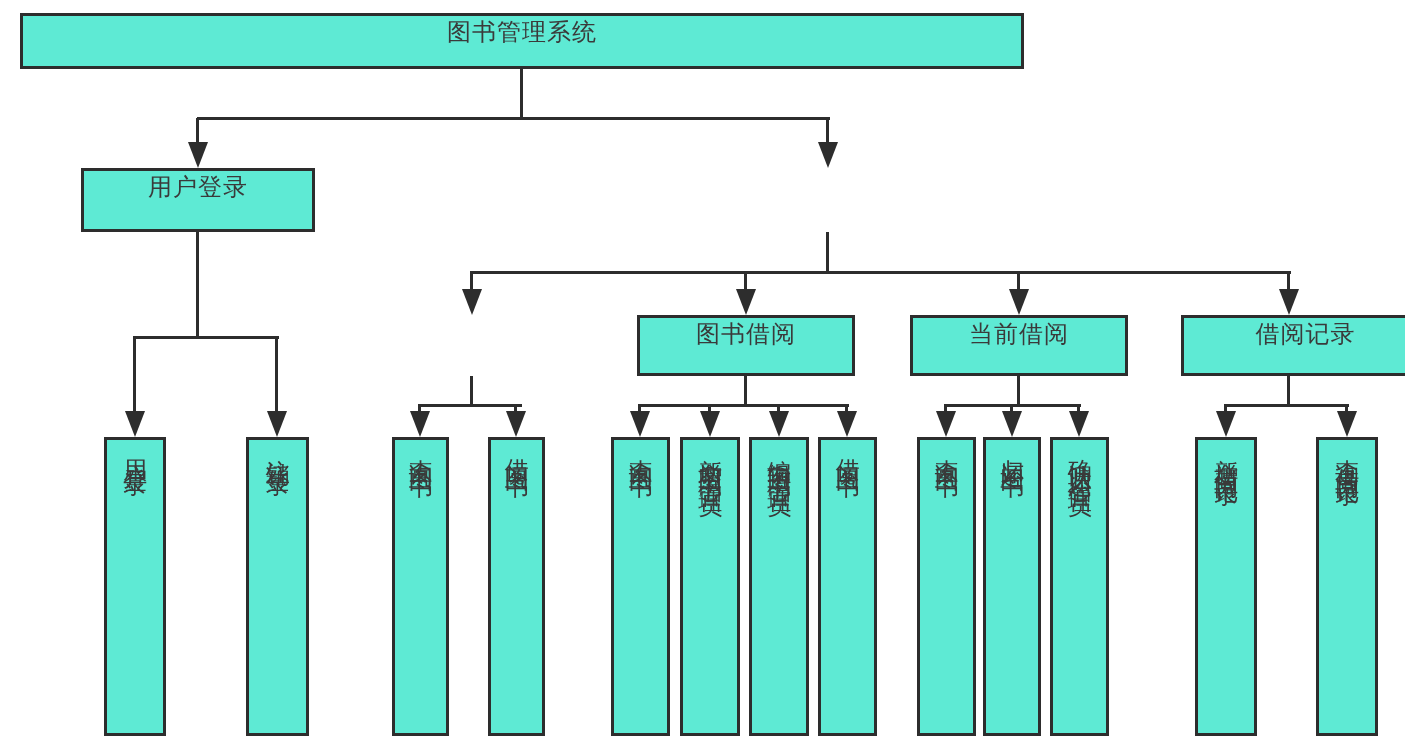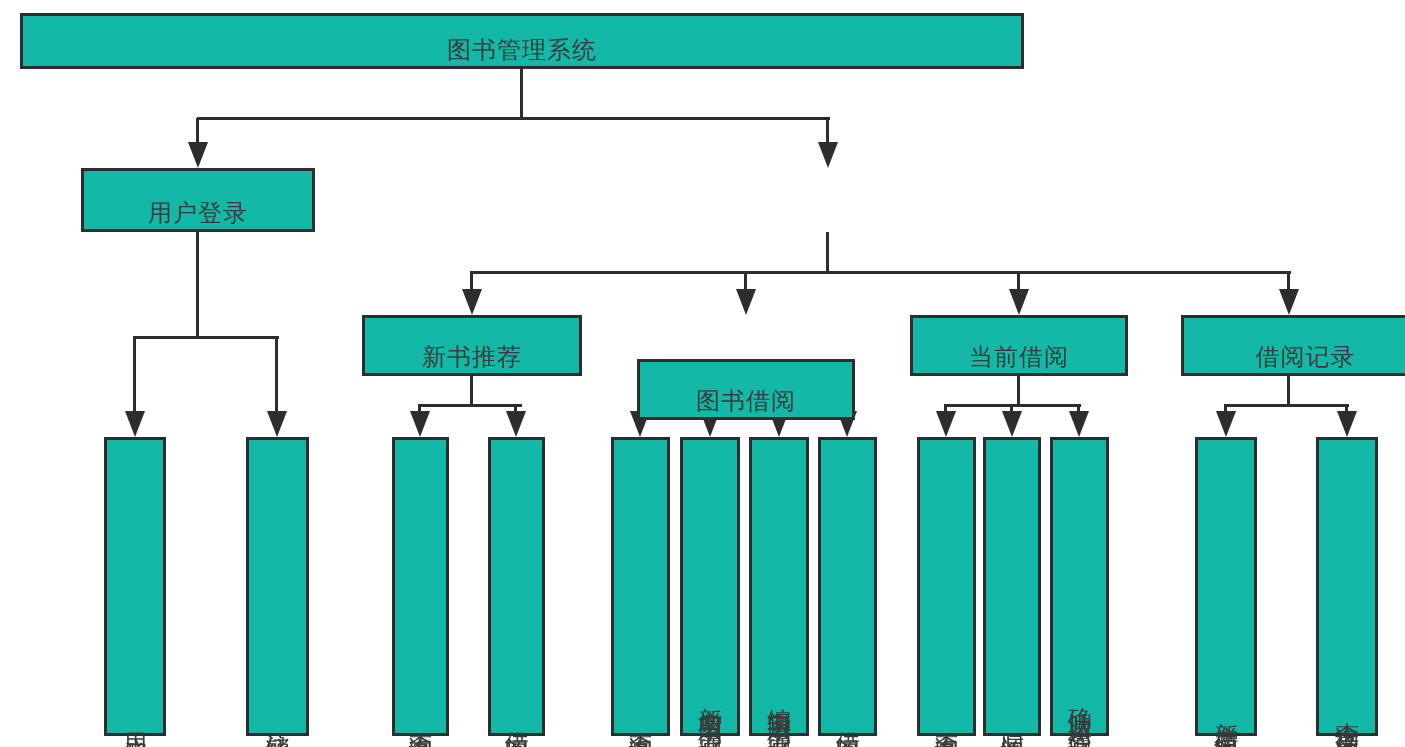--- a/index.html
+++ b/index.html
@@ -9,23 +9,23 @@
     height: 747px;
     background: #ffffff;
     font-family: "Liberation Sans", sans-serif;
     overflow: hidden;
   }
   
   .box {
     position: absolute;
     box-sizing: border-box;
     border: 3px solid #2d2d2d;
-    background: #14b8a6;
+    background: #5eead4;
     display: flex;
-    align-items: flex-end;
+    align-items: flex-start;
     justify-content: center;
     color: #3a3a3a;
     font-size: 24px;
     letter-spacing: 1px;
     z-index: 2;
   }
   .vbox .vlabel {
     writing-mode: vertical-rl;
     text-orientation: mixed;
     letter-spacing: 5px;
@@ -39,21 +39,21 @@
     position: absolute; width: 0; height: 0; z-index: 1;
     border-left: 10px solid transparent;
     border-right: 10px solid transparent;
     border-top: 26px solid #2d2d2d;
   }
   
   #bx-root { left: 20px;  top: 13px;  width: 1004px; height: 56px; }
   #bx-ul   { left: 81px;  top: 168px; width: 234px;  height: 64px; }
   #bx-bm   { left: 712px; top: 168px; width: 232px;  height: 64px; }
   #bx-g0   { left: 362px; top: 315px; width: 220px;  height: 61px; }
-  #bx-g1   { left: 637px; top: 315px; width: 218px;  height: 61px; margin-top: 44px; }
+  #bx-g1   { left: 637px; top: 315px; width: 218px;  height: 61px; }
   #bx-g2   { left: 910px; top: 315px; width: 218px;  height: 61px; }
   #bx-g3   { left: 1181px;top: 315px; width: 249px;  height: 61px; }
   #lf-0  { left: 104px;  top: 437px; width: 62px; height: 299px; }
   #lf-1  { left: 246px;  top: 437px; width: 63px; height: 299px; }
   #lf-2  { left: 392px;  top: 437px; width: 57px; height: 299px; }
   #lf-3  { left: 488px;  top: 437px; width: 57px; height: 299px; }
   #lf-4  { left: 611px;  top: 437px; width: 59px; height: 299px; }
   #lf-5  { left: 680px;  top: 437px; width: 60px; height: 299px; }
   #lf-6  { left: 749px;  top: 437px; width: 60px; height: 299px; }
   #lf-7  { left: 818px;  top: 437px; width: 59px; height: 299px; }
@@ -158,23 +158,20 @@
   <div class="hline" id="cn-h3"></div>
   <div class="vline" id="cn-v8"></div>
   <div class="vline" id="cn-v9"></div>
   <div class="vline" id="cn-v10"></div>
   <div class="vline" id="cn-v11"></div>
   <div class="arrow" id="ar-5"></div>
   <div class="arrow" id="ar-6"></div>
   <div class="arrow" id="ar-7"></div>
   <div class="arrow" id="ar-8"></div>
 
-  <div class="box" id="bx-g0">
-    <span>新书推荐</span>
-  </div>
   <div class="box" id="bx-g1">
     <span>图书借阅</span>
   </div>
   <div class="box" id="bx-g2">
     <span>当前借阅</span>
   </div>
   <div class="box" id="bx-g3">
     <span>借阅记录</span>
   </div>
 

